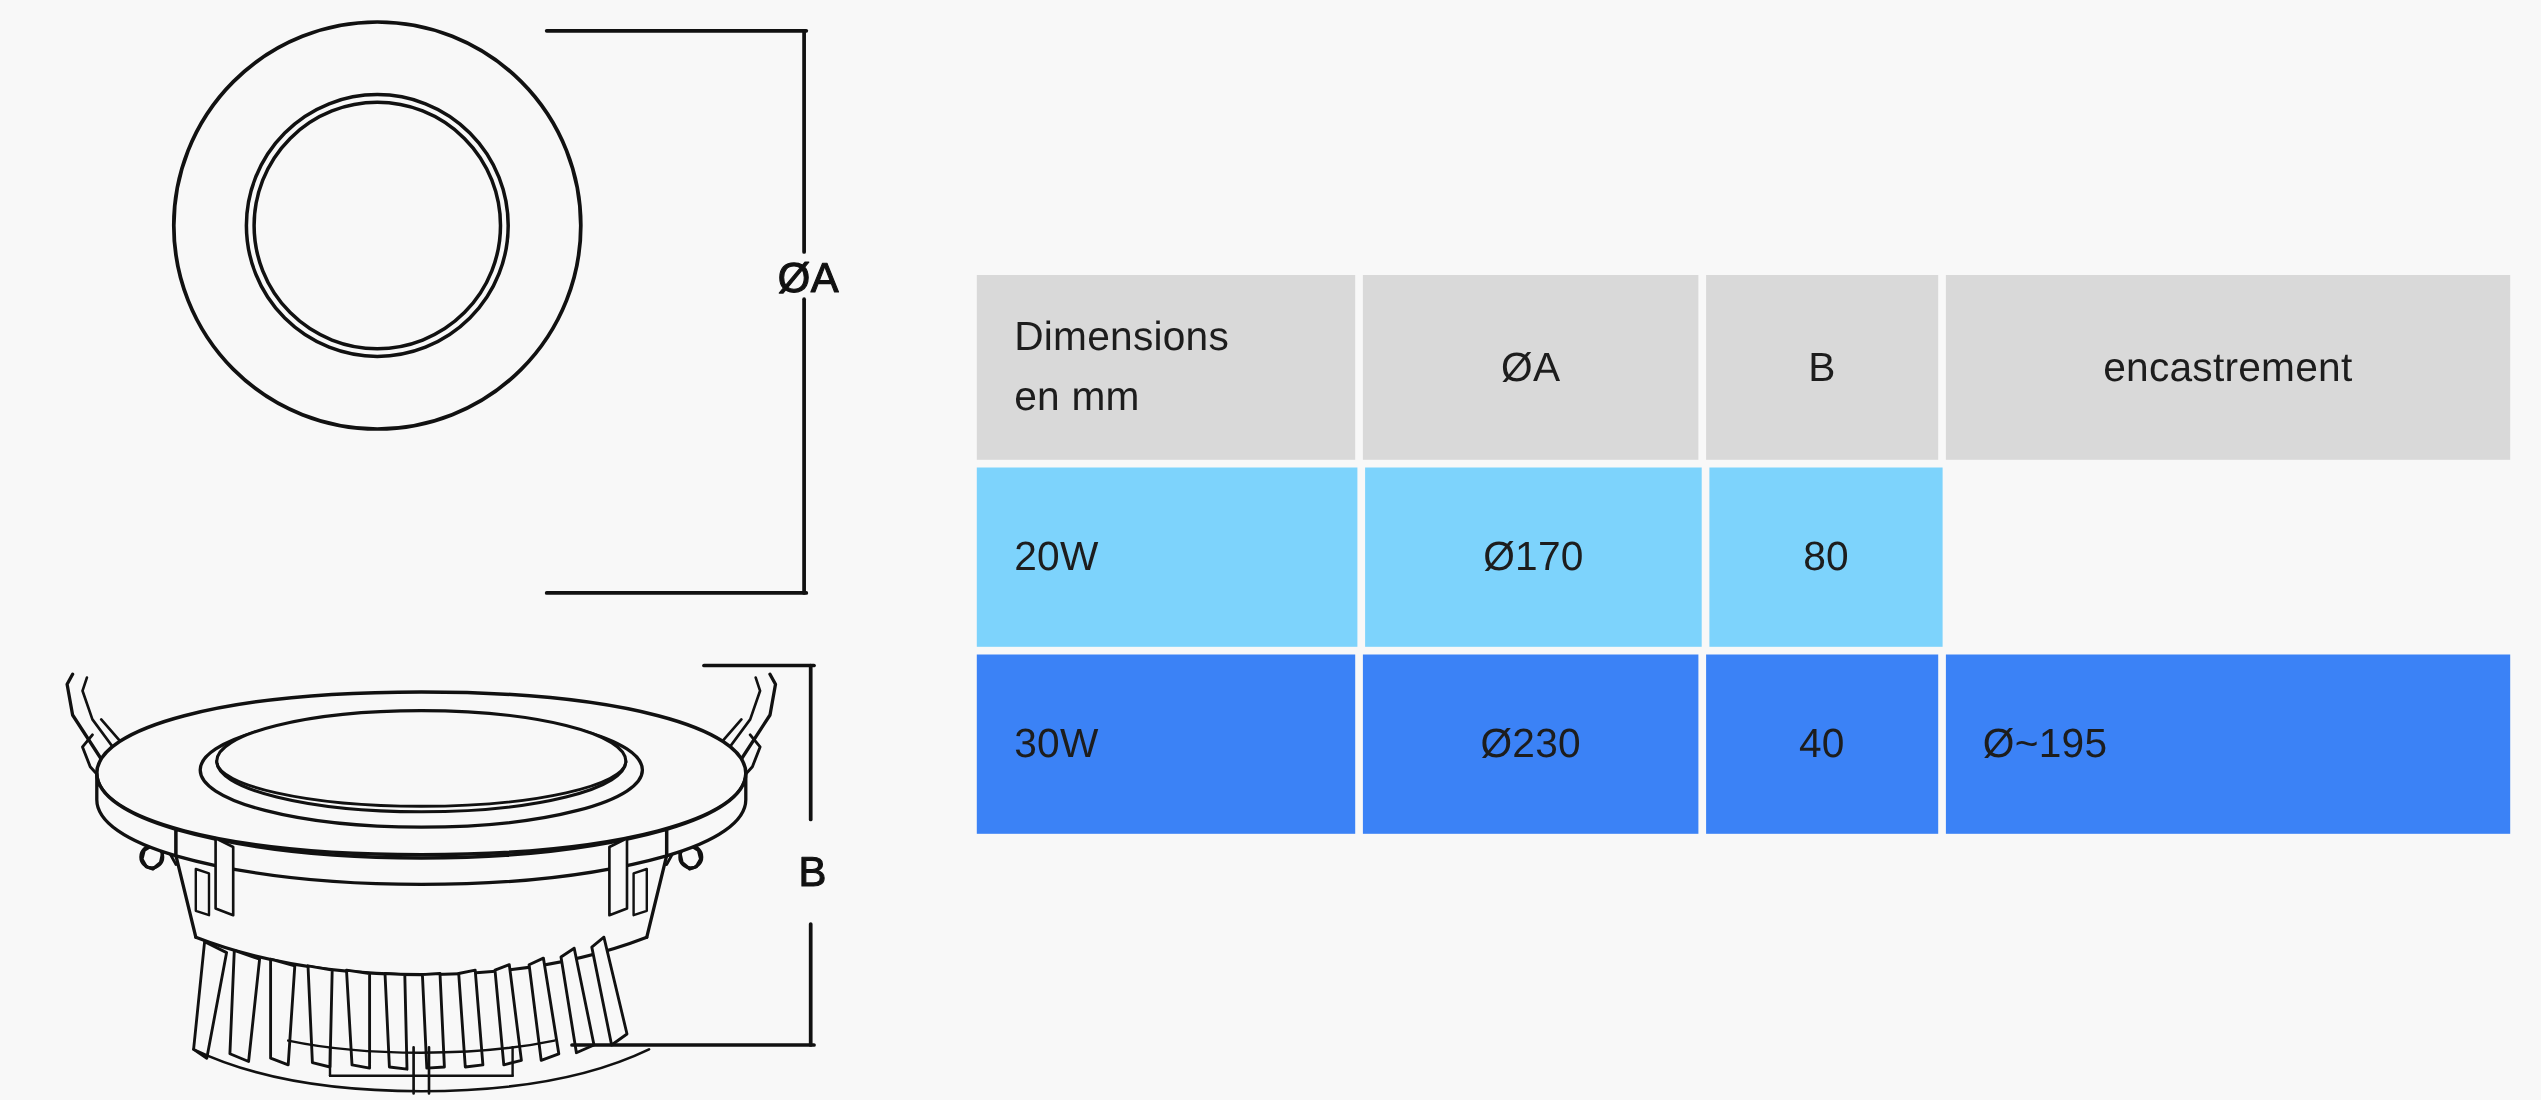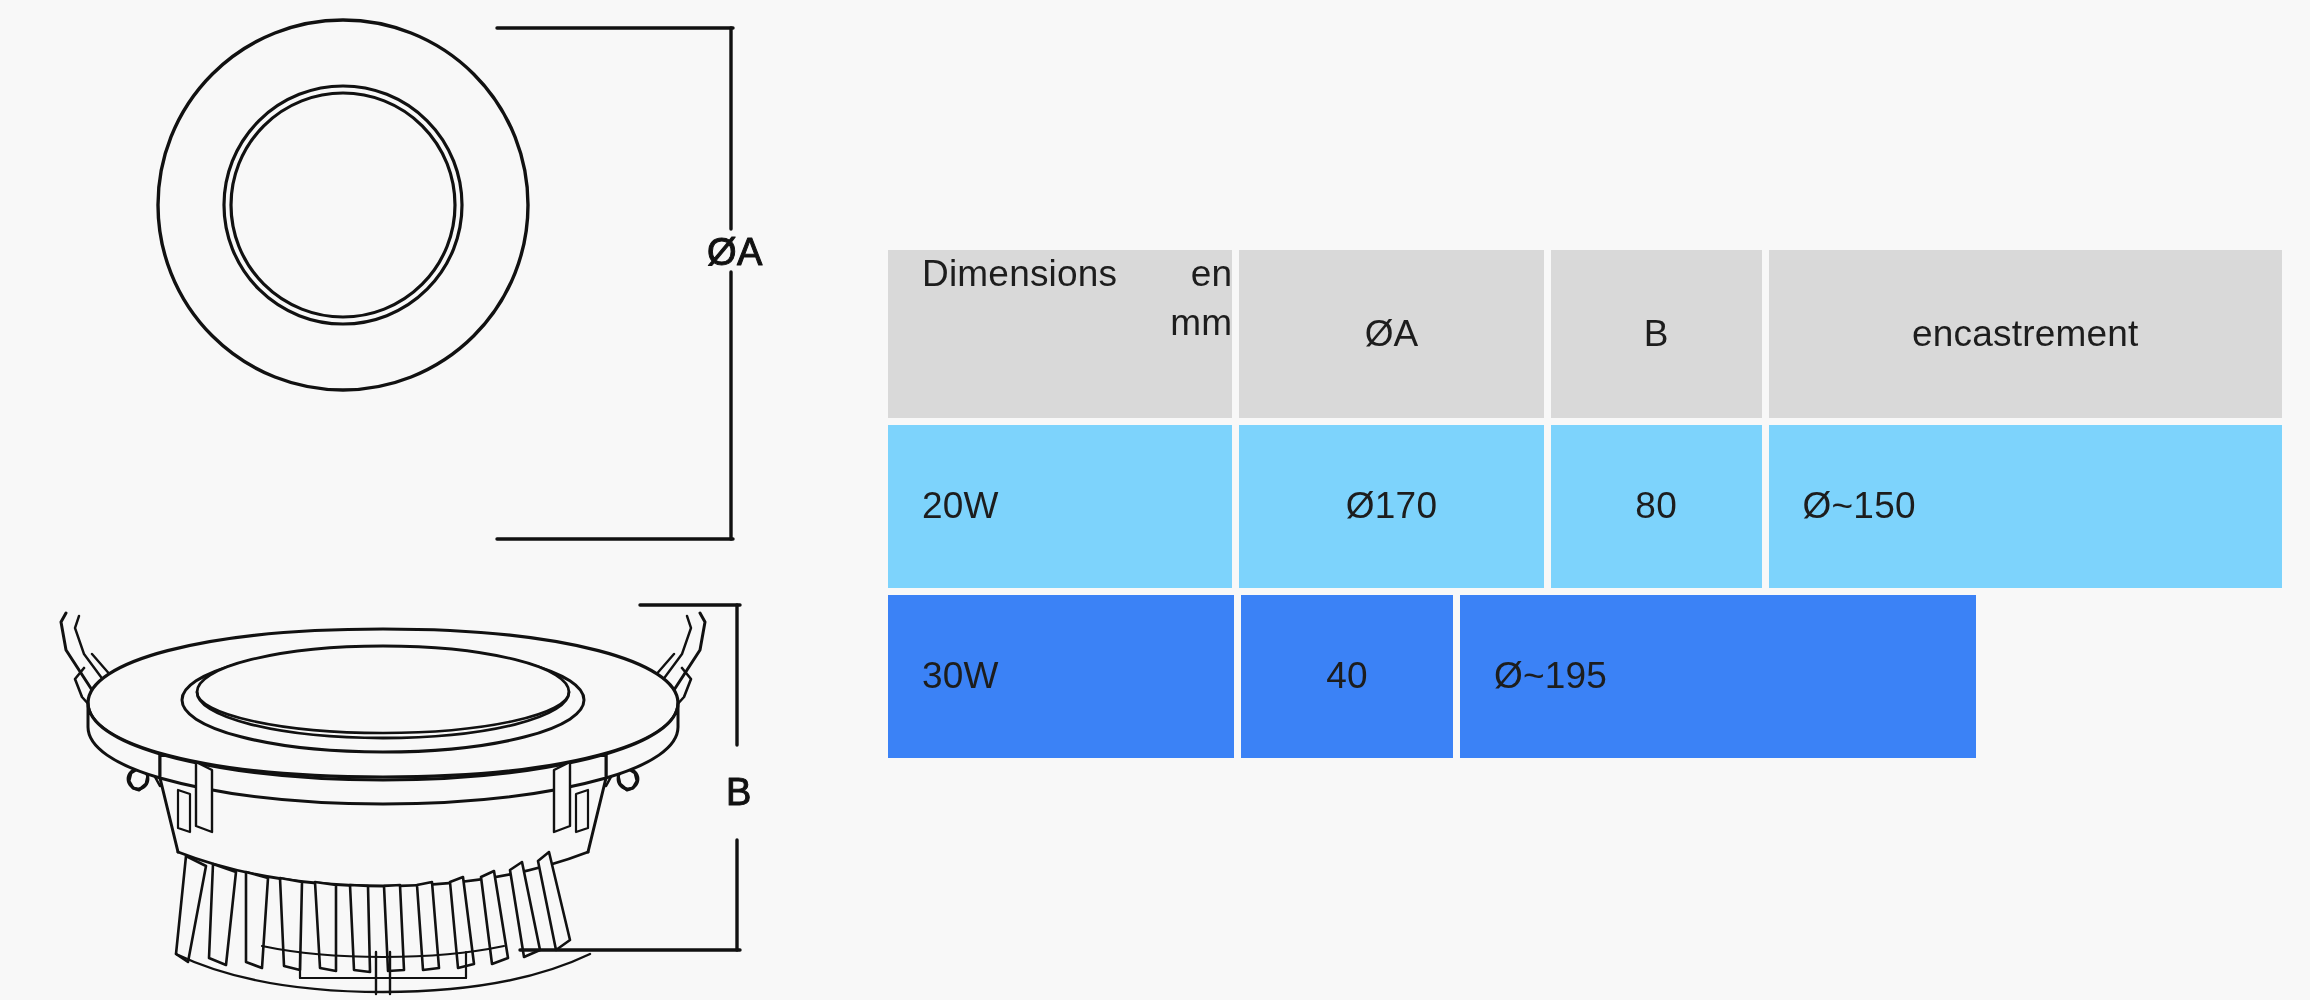--- a/index.html
+++ b/index.html
@@ -87,21 +87,21 @@
   .body-row-b .spec-cell {
     background: #3b82f6;
     height: 163px;
   }
 
   .align-left   { justify-content: flex-start; padding-left: 34px; }
   .align-center { justify-content: center; }
 
   .cell-multiline {
     display: flex;
-    flex-direction: row;
+    flex-direction: column;
     align-items: flex-start;
     justify-content: center;
     gap: 6px;
     text-align: right;
   }
 </style>
 </head>
 <body>
 
 <div id="page">
@@ -219,23 +219,23 @@
       </div>
       <div class="spec-cell col-1 align-center">ØA</div>
       <div class="spec-cell col-2 align-center">B</div>
       <div class="spec-cell col-3 align-center">encastrement</div>
     </div>
 
     <div class="spec-row body-row-a">
       <div class="spec-cell col-0 align-left">20W</div>
       <div class="spec-cell col-1 align-center">Ø170</div>
       <div class="spec-cell col-2 align-center">80</div>
-      <div class="spec-cell col-3 align-left">Ø~150</div>
     </div>
 
     <div class="spec-row body-row-b">
       <div class="spec-cell col-0 align-left">30W</div>
+      <div class="spec-cell col-1 align-center">Ø230</div>
       <div class="spec-cell col-2 align-center">40</div>
       <div class="spec-cell col-3 align-left">Ø~195</div>
     </div>
   </div>
 
 </div>
 
 </body></html>

